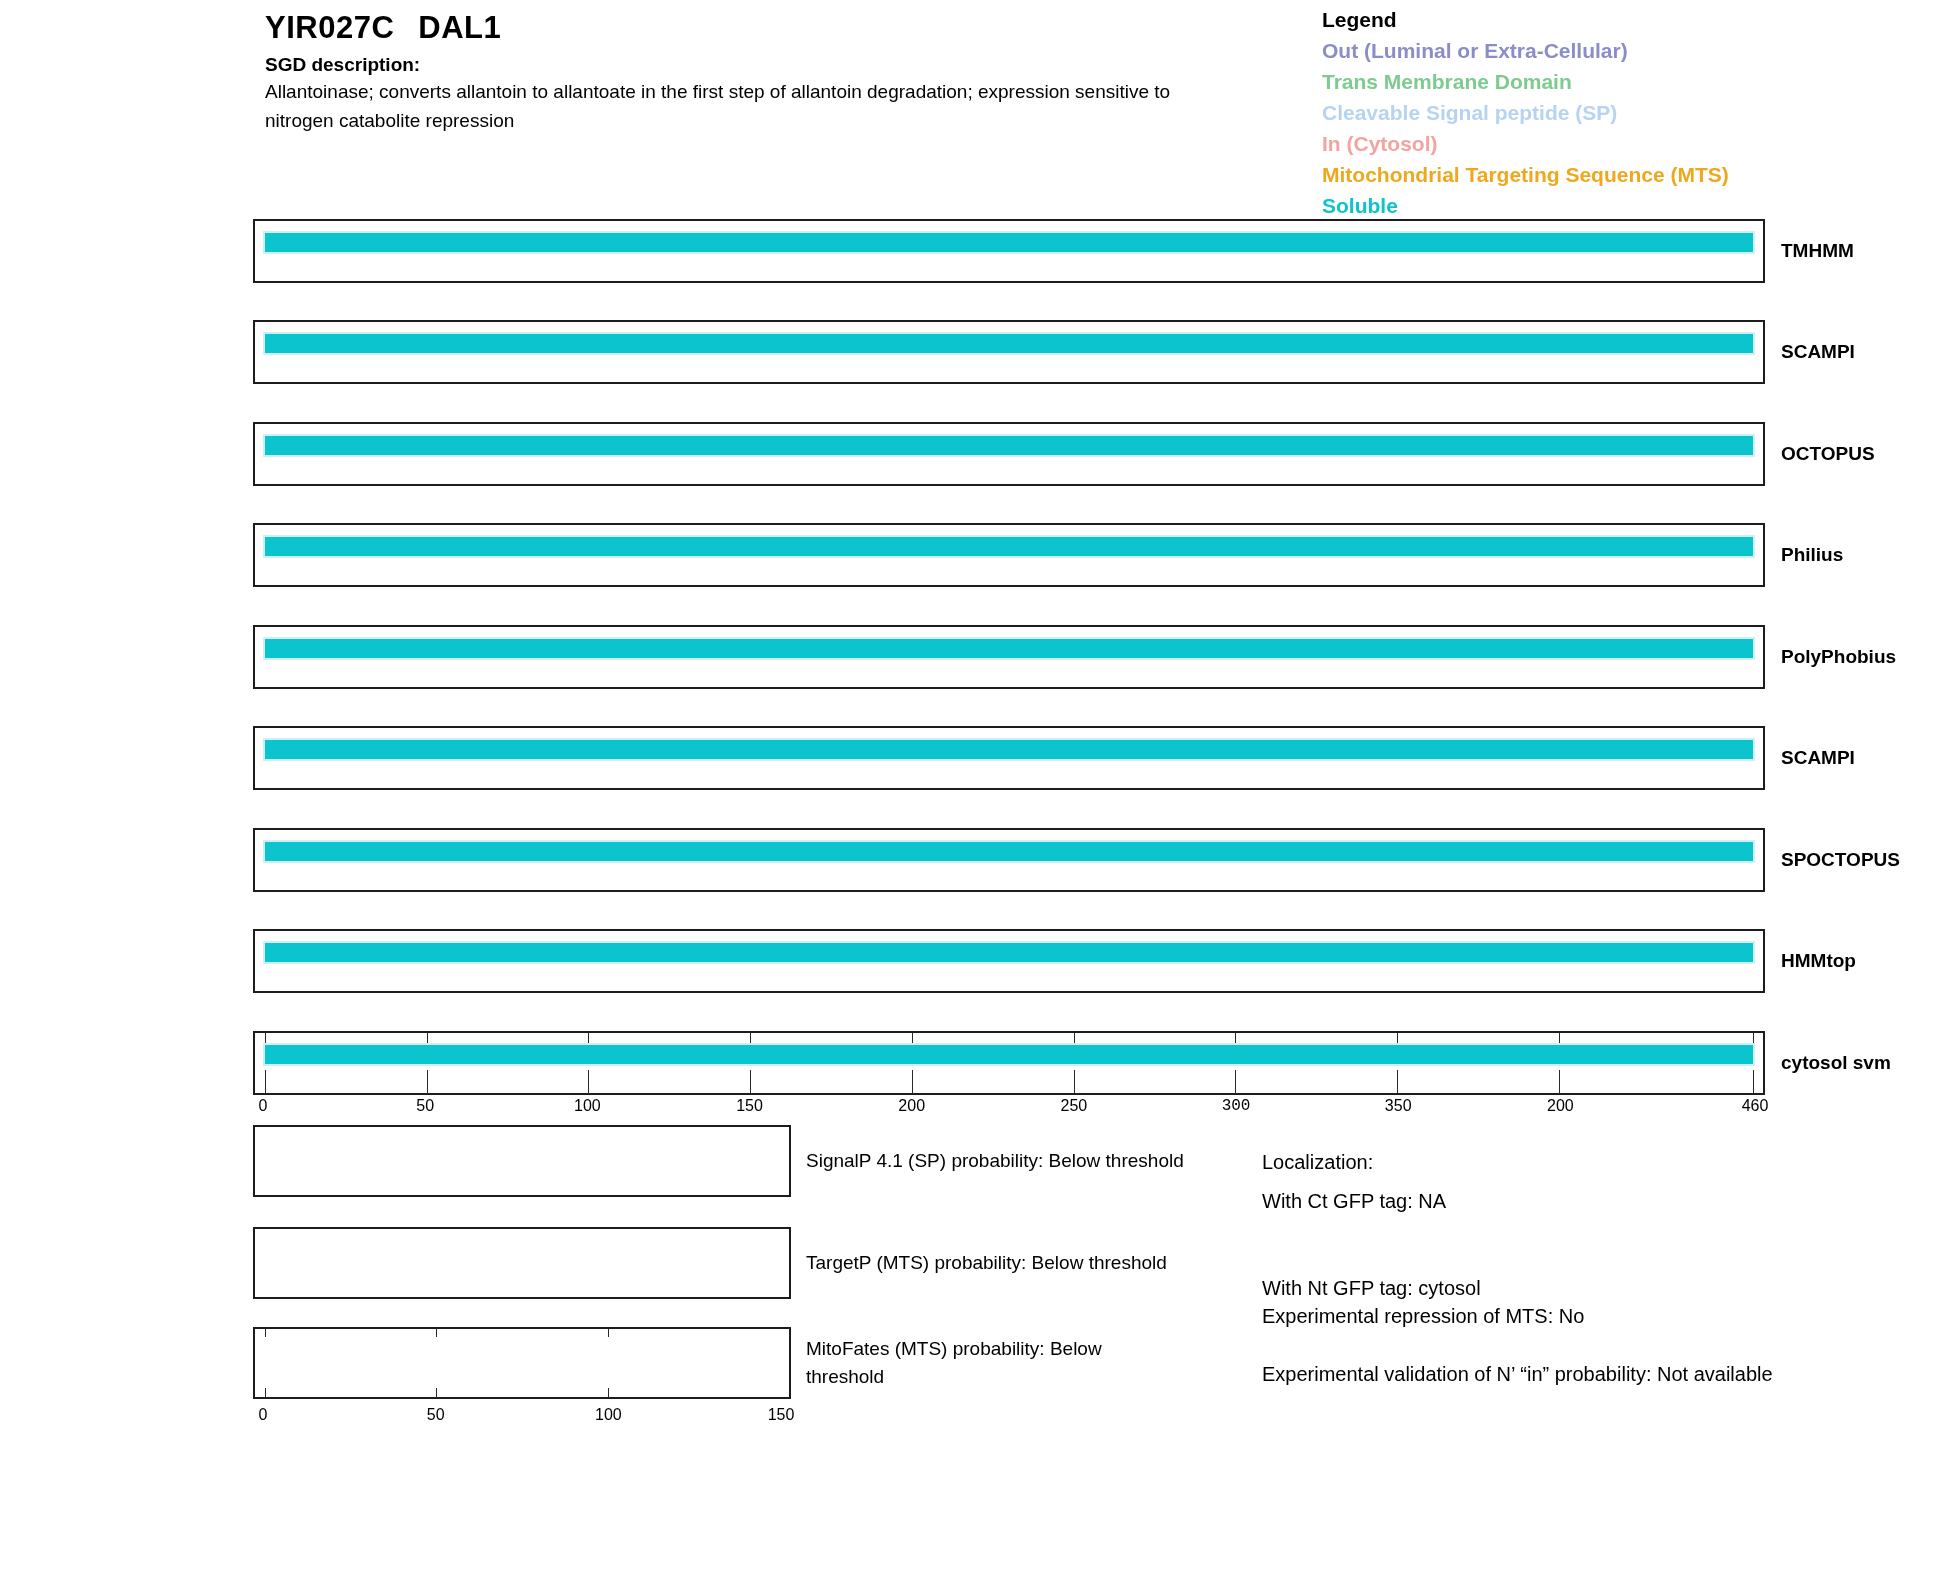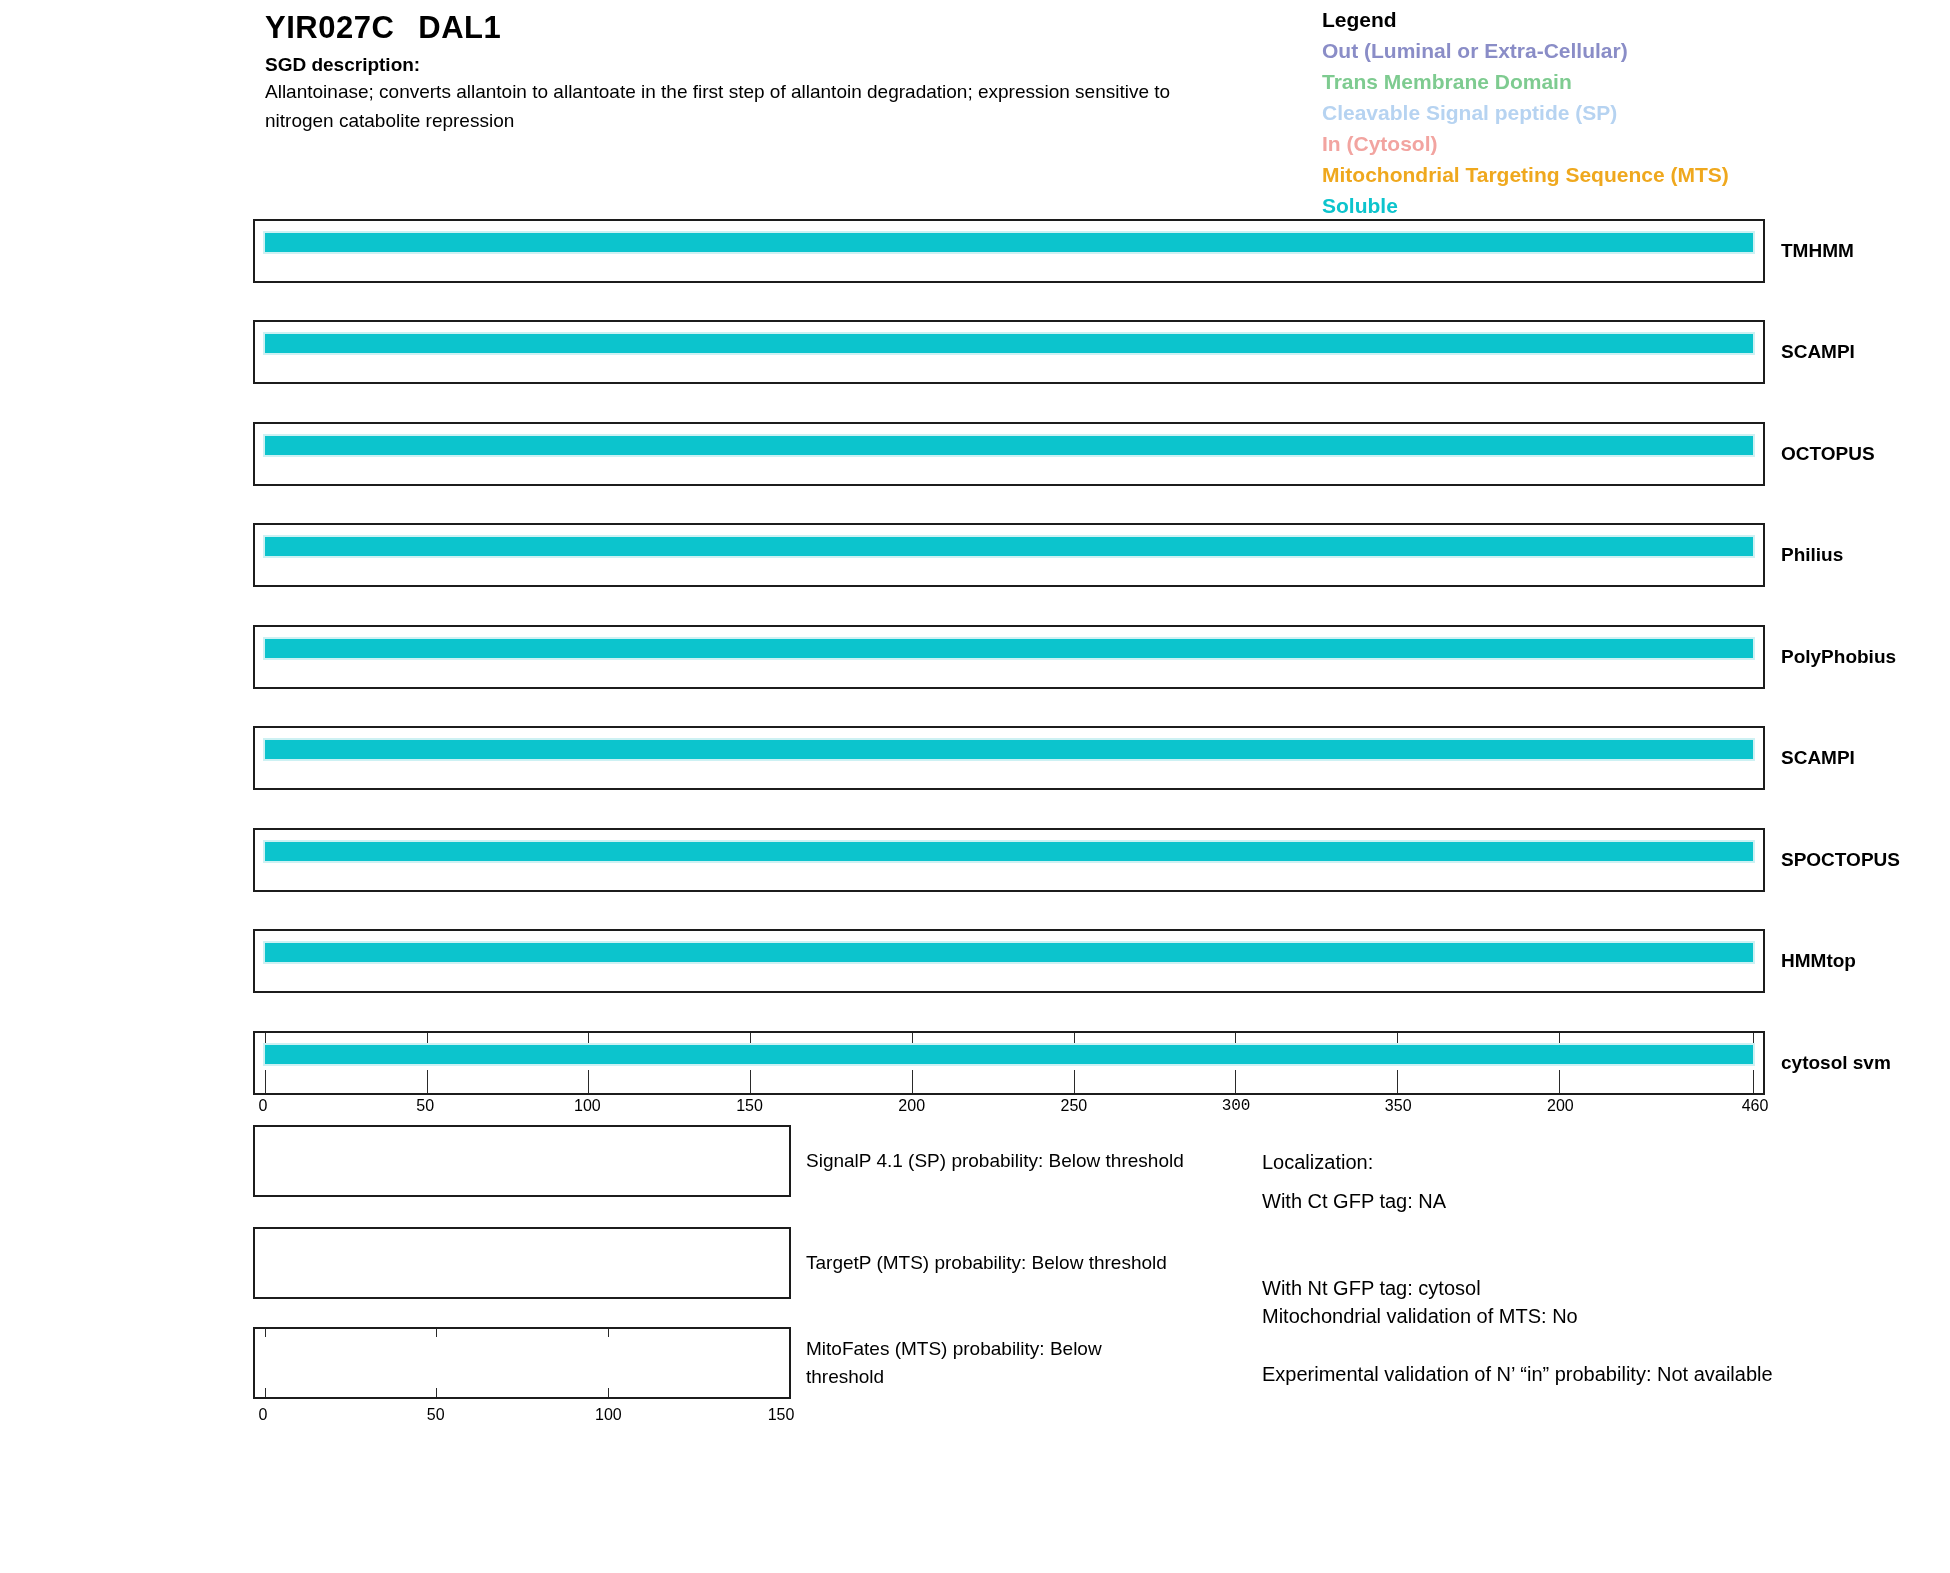--- a/index.html
+++ b/index.html
@@ -164,16 +164,16 @@
   <div class="axis-row" style="left:263px;top:1406px;width:518px;">
       <span class="axis-num" style="left: 0%;">0</span>
       <span class="axis-num" style="left: 33.3333%;">50</span>
       <span class="axis-num" style="left: 66.6667%;">100</span>
       <span class="axis-num" style="left: 100%;">150</span>
     </div>
 
   <div class="loc-line bold" style="top:1146px">Localization:</div>
   <div class="loc-line" style="top:1185px">With Ct GFP tag: NA</div>
   <div class="loc-line" style="top:1272px">With Nt GFP tag: cytosol</div>
-  <div class="loc-line" style="top:1300px"><span>Mitochondrial validation of MTS: </span><span class="bold">No</span></div>
+  <div class="loc-line" style="top:1300px"><span>Experimental repression of MTS: </span><span class="bold">No</span></div>
   <div class="loc-line" style="top:1358px;width:530px;"><span>Experimental validation of N’ “in” probability: </span><span class="bold">Not available</span></div>
 
 </div>
 
 </body></html>

